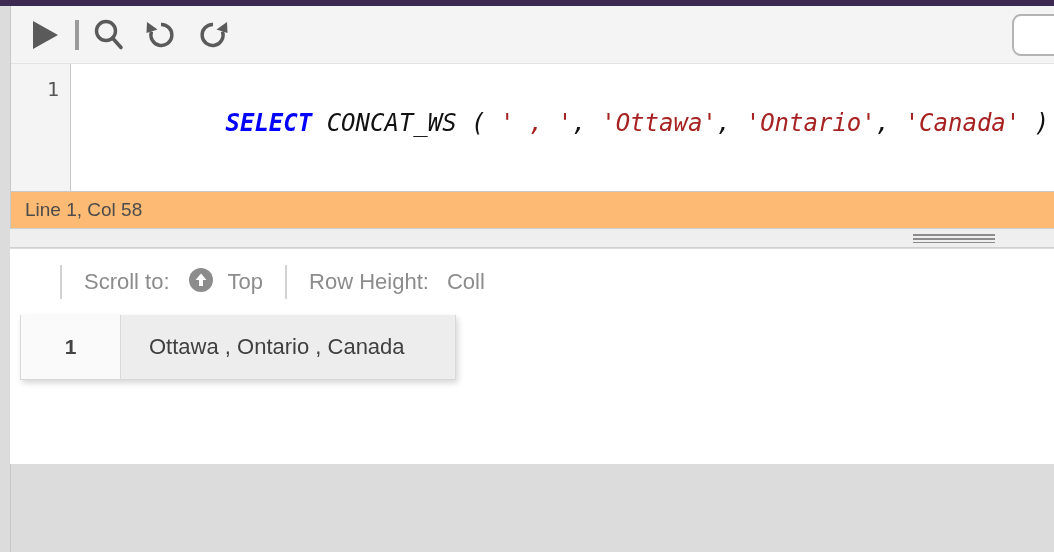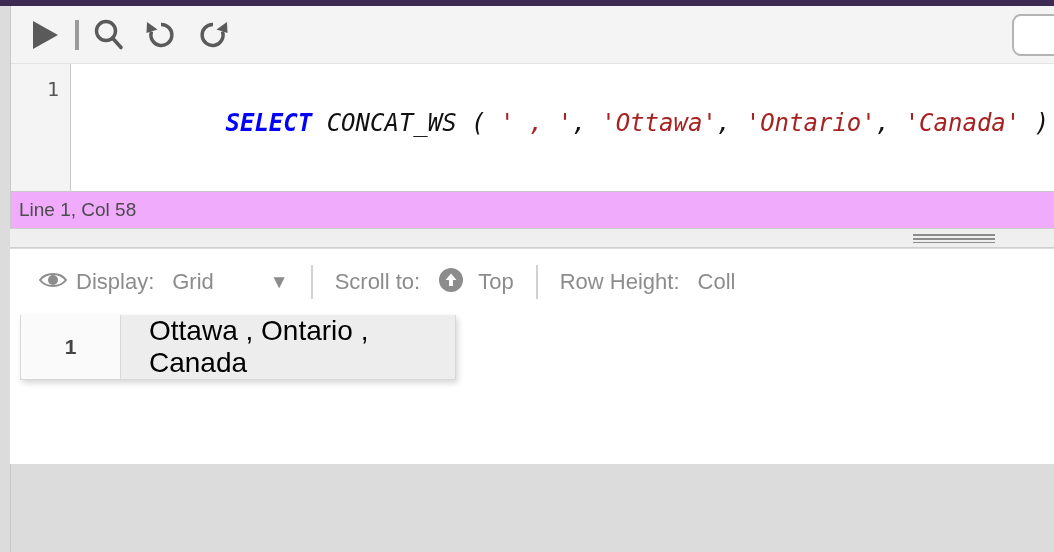--- a/index.html
+++ b/index.html
@@ -121,25 +121,25 @@
     white-space: pre;
   }
   .tok-kw     { color: #0000ff; font-weight: bold; }
   .tok-str    { color: #a72222; }
   .tok-plain  { color: #111111; }
 
   
   .status-bar {
     position: relative;
     height: 37px;
-    background: #f0abfc;
+    background: #fdba74;
     border-top: 1px solid #c8c8c8;
     display: flex;
     align-items: center;
-    padding-left: 8px;
+    padding-left: 14px;
   }
   .status-text {
     font-size: 19px;
     color: #4c4c4c;
   }
 
   
   .splitter {
     position: absolute;
     top: 228px; left: 10px;
@@ -275,22 +275,22 @@
     height: 64px;
   }
 
   .grid-head .cell-val .txt {
     font-size: 23px;
     font-weight: bold;
     color: #555555;
   }
 
   .grid-body .cell-val .txt {
-    font-size: 28px;
-    color: #000000;
+    font-size: 22px;
+    color: #404040;
   }
 
   
   .canvas-bottom {
     position: absolute;
     top: 464px; left: 10px;
     width: 1044px;
     height: 88px;
     background: #dcdcdc;
   }
@@ -371,31 +371,20 @@
   </div>
 
   <div class="splitter">
     <div class="splitter-grip"></div>
   </div>
 
   <div class="results-pane">
 
     <div class="results-toolbar">
 
-      <div class="rt-group">
-        <span class="eye-icon">
-          <svg width="30" height="20" viewBox="0 0 30 20">
-            <path d="M2 10 C8 2, 22 2, 28 10 C22 18, 8 18, 2 10 Z" fill="none" stroke="#8c8c8c" stroke-width="2"></path>
-            <circle cx="15" cy="10" r="5" fill="#8c8c8c"></circle>
-          </svg>
-        </span>
-        <span class="rt-label">Display:</span>
-        <span class="rt-value">Grid</span>
-        <span class="rt-caret">▼</span>
-      </div>
 
       <div class="rt-sep"></div>
 
       <div class="rt-group">
         <span class="rt-label">Scroll to:</span>
 
         <span class="rt-icon-btn">
           <span>
             <svg width="26" height="26" viewBox="0 0 26 26">
               <circle cx="13" cy="13" r="12" fill="#8c8c8c"></circle>

